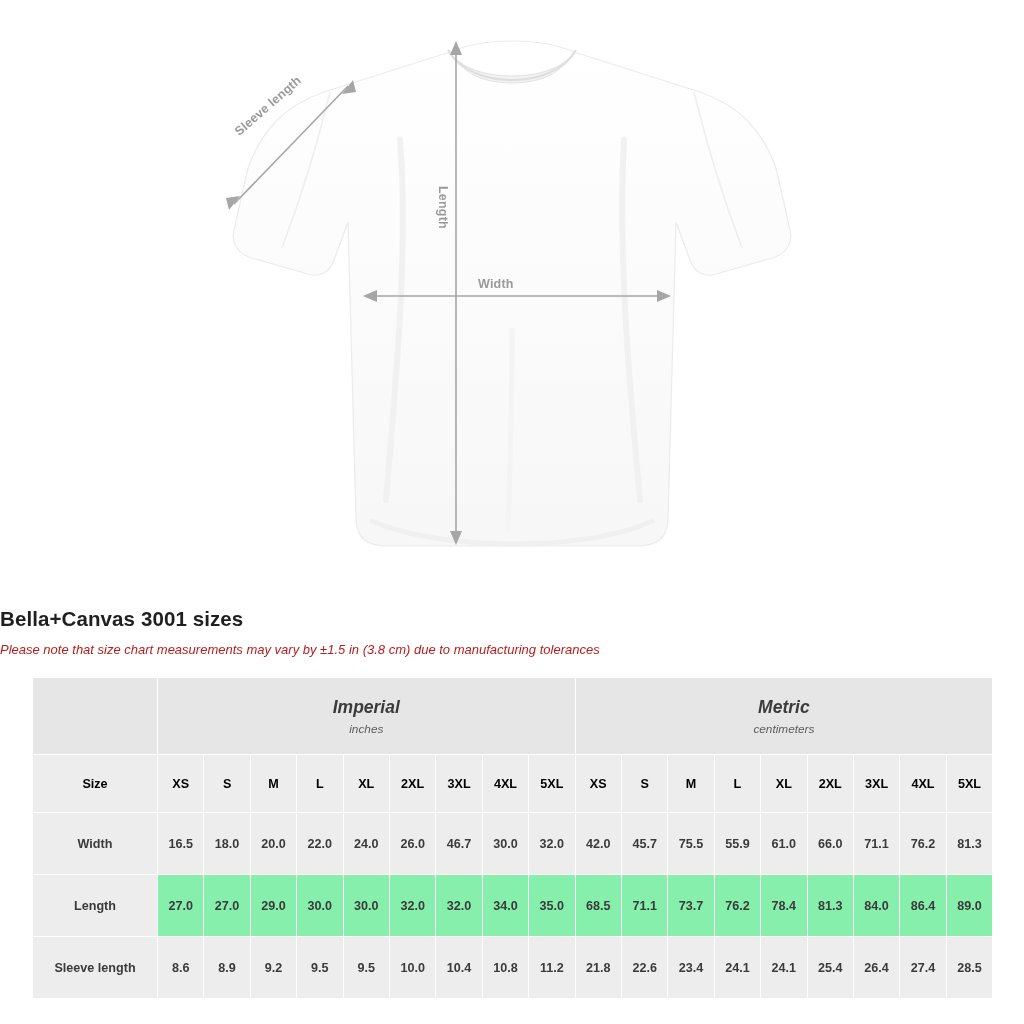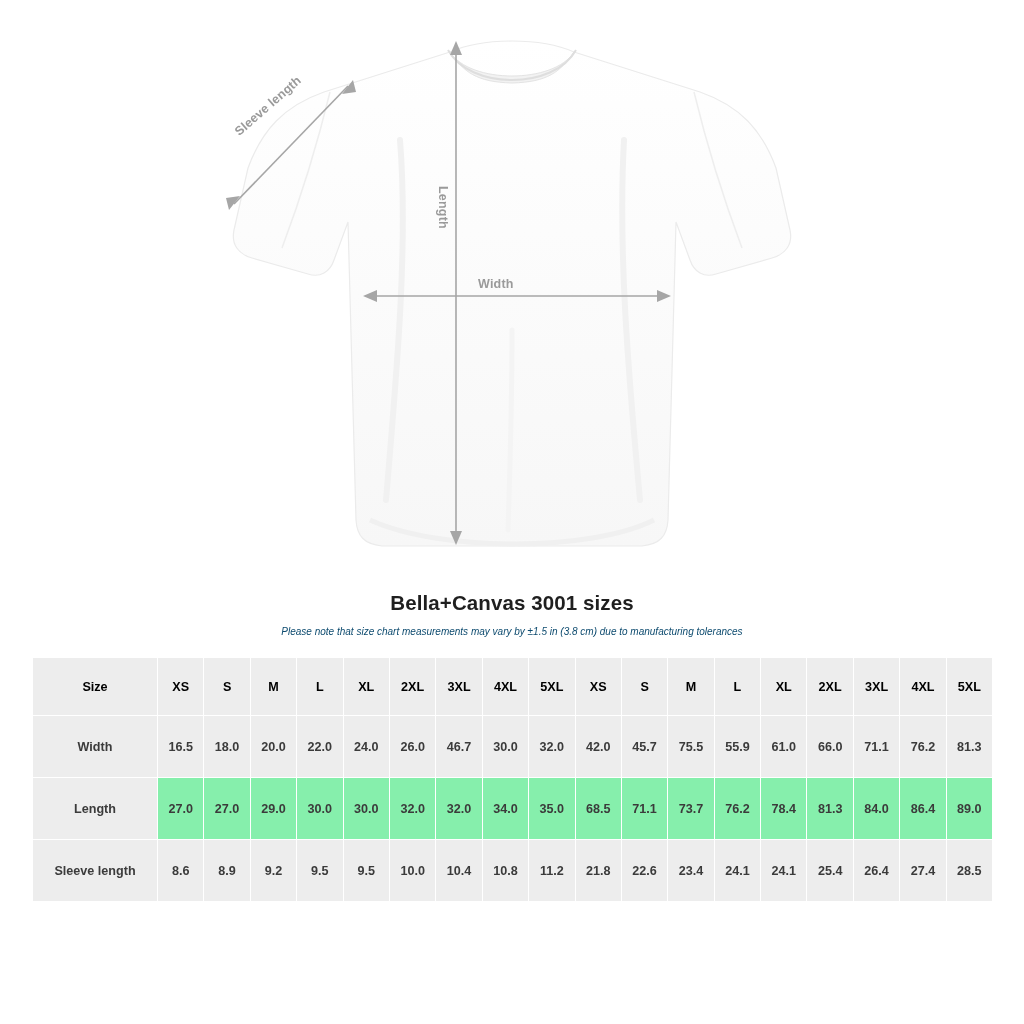--- a/index.html
+++ b/index.html
@@ -59,33 +59,33 @@
     transform: rotate(90deg);
     transform-origin: left top;
   }
   .annot-width {
     left: 478px;
     top: 277px;
   }
 
   
   .title-block {
-    text-align: center;
-    margin-top: 6px;
+    text-align: left;
+    margin-top: 22px;
   }
   .chart-title {
     font-size: 20.5px;
     font-weight: bold;
     color: #1f1f1f;
     letter-spacing: .1px;
   }
   .chart-note {
-    font-size: 10px;
+    font-size: 13px;
     font-style: italic;
-    color: #0c4a6e;
+    color: #b91c1c;
     margin-top: 11px;
   }
 
   
   .table-wrap {
     margin: 20px 32px 0 32px;
     width: 960px;
   }
   table.size-chart {
     border-collapse: collapse;
@@ -232,20 +232,31 @@
   <div class="chart-note">Please note that size chart measurements may vary by ±1.5 in (3.8 cm) due to manufacturing tolerances</div>
 </div>
 
 <div class="table-wrap">
   <table class="size-chart">
     <colgroup>
       <col style="width:125px">
       <col span="18" style="width:46.4px">
     </colgroup>
     <tbody>
+      <tr>
+        <td class="corner-cell"></td>
+        <td class="unit-head" colspan="9">
+          <div class="u-name">Imperial</div>
+          <div class="u-sub">inches</div>
+        </td>
+        <td class="unit-head" colspan="9">
+          <div class="u-name">Metric</div>
+          <div class="u-sub">centimeters</div>
+        </td>
+      </tr>
 
       <tr class="hdr-row">
         <td class="label-col">Size</td>
         <td>XS</td>
         <td>S</td>
         <td>M</td>
         <td>L</td>
         <td>XL</td>
         <td>2XL</td>
         <td>3XL</td>

